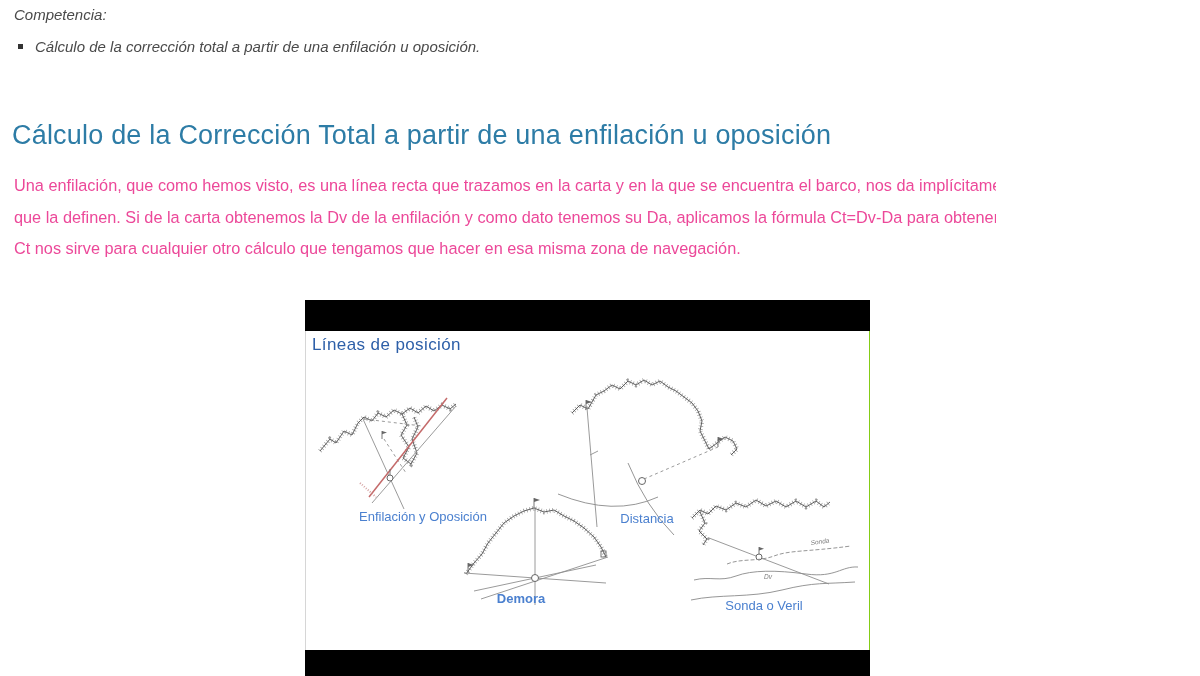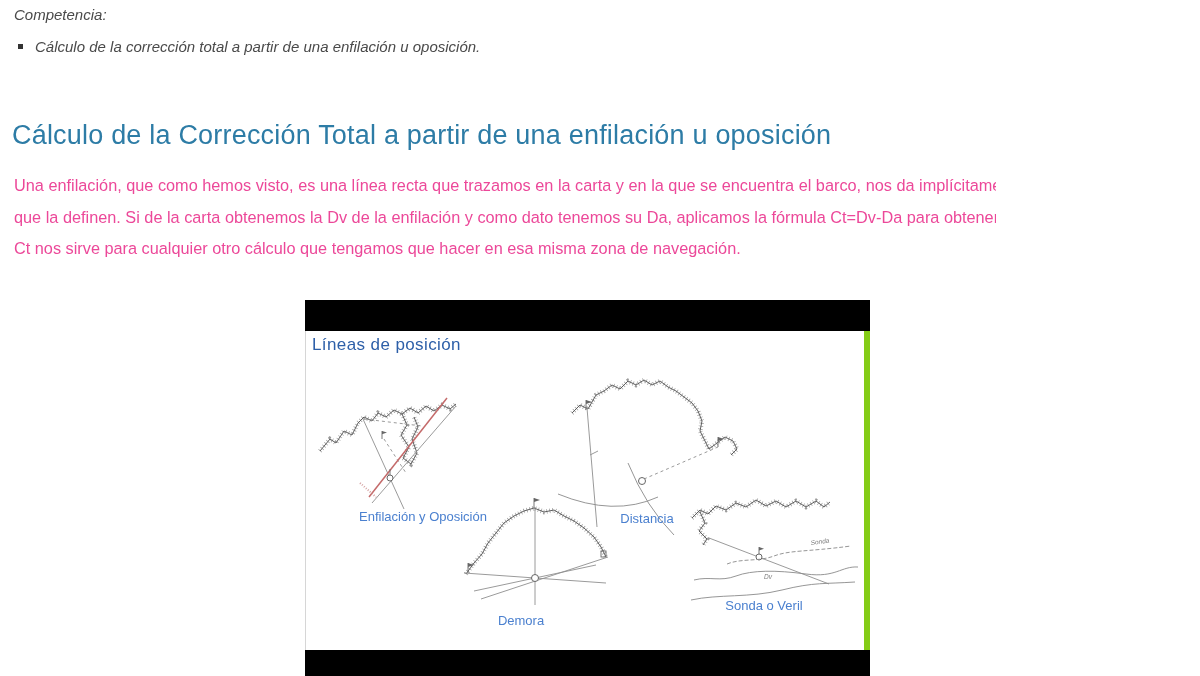--- a/index.html
+++ b/index.html
@@ -37,38 +37,38 @@
   
   .video-frame {
     position:absolute; left:305px; top:300px; width:565px; height:376px;
     cursor:pointer;
   }
   .letterbox { width:100%; background:#000; }
   .letterbox.top { height:31px; }
   .letterbox.bottom { height:26px; }
   .slide {
     position:relative; width:100%; height:319px; background:#ffffff;
-    border-left:1px solid #d6d6d6; border-right:6px solid #84cc16;
+    border-left:1px solid #d6d6d6; border-right:1px solid #84cc16;
     overflow:hidden;
   }
   .slide-title {
     position:absolute; left:6px; top:4px;
     font-size:17px; font-weight:500; color:#2d5fa8; letter-spacing:.4px;
   }
   .slide-subtitle {
     position:absolute; left:0; top:41px; width:100%;
     text-align:center; font-size:12px; color:#4f82cc;
   }
   .sketch-svg { position:absolute; left:0; top:0; }
   .diagram-label {
     position:absolute; font-size:13px; color:#4b80cf; text-align:center;
   }
   .lbl-enfilacion { left:28px;  top:178px; width:132px;margin-left:23px; }
   .lbl-distancia  { left:291px; top:180px; width:100px; }
-  .lbl-demora     { left:165px; top:282px; width:100px; }
+  .lbl-demora     { left:165px; top:260px; width:100px;font-weight:bold; }
   .lbl-sonda      { left:408px; top:267px; width:100px; }
 
   
   .coast { stroke:#5f5f5f; stroke-width:1; fill:none; }
   .hatch { stroke:#6f6f6f; stroke-width:4.6; fill:none;
            stroke-dasharray:.7 2.3; opacity:.7; }
   .lop   { stroke:#8f8f8f; stroke-width:.9; fill:none; }
   .dashl { stroke:#8f8f8f; stroke-width:.9; fill:none; stroke-dasharray:3 3; }
   .redl  { stroke:#c46a6a; stroke-width:1.5; fill:none; }
   .redtick { stroke:#c98a8a; stroke-width:2; fill:none;

